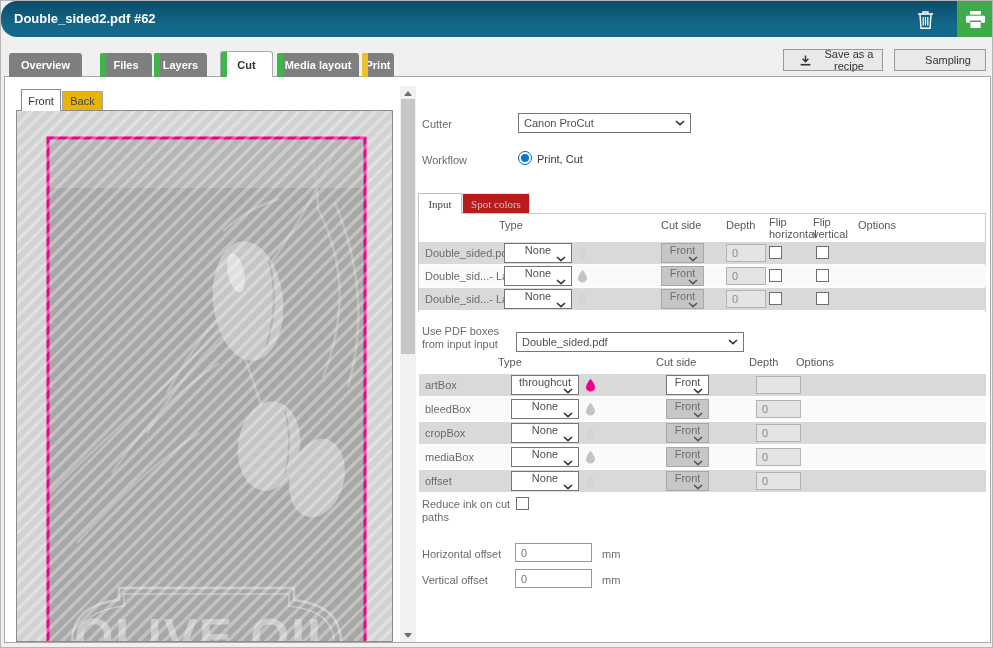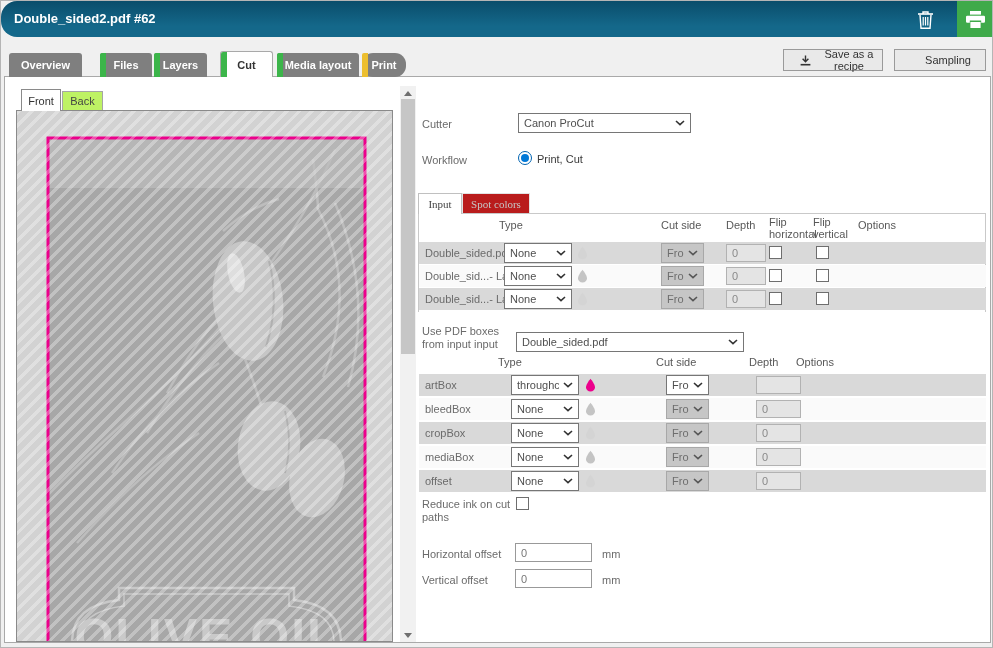--- a/index.html
+++ b/index.html
@@ -30,21 +30,21 @@
   .marker.green { background:var(--marker-green); }
   .marker.yellow { background:var(--marker-yellow); }
   .tab.active { top:50px; height:26px; background:#fff; color:#333; border:1px solid #a9a9a9; border-bottom:none; z-index:3; }
 
   
   .main { position:absolute; left:3px; top:75px; width:987px; height:567px; background:#fff; border:1px solid #a9a9a9; }
 
   
   .ptab { position:absolute; font-size:11px; display:flex; align-items:center; justify-content:center; cursor:pointer; }
   .ptab-front { left:20px; top:88px; width:40px; height:22px; background:#fff; border:1px solid #8a8a8a; border-bottom:none; color:#333; z-index:4; }
-  .ptab-back  { left:61px; top:90px; width:41px; height:19px; background:#bef264; border:1px solid #a5a5a5; border-bottom:none; color:#444; z-index:4; }
+  .ptab-back  { left:61px; top:90px; width:41px; height:19px; background:#eab308; border:1px solid #a5a5a5; border-bottom:none; color:#444; z-index:4; }
   .preview { position:absolute; left:15px; top:109px; width:377px; height:532px; border:1px solid #8a8a8a;
              background:#d2d2d2; overflow:hidden; z-index:3; }
   .preview svg { position:absolute; left:0; top:0; }
   .hatch { position:absolute; inset:0;
            background:repeating-linear-gradient(135deg, rgba(255,255,255,0.30) 0 3.5px, rgba(255,255,255,0) 3.5px 9px); pointer-events:none; }
   .cutline { stroke:var(--accent-magenta); }
 
   
   .sbar { position:absolute; left:399px; top:85px; width:16px; height:556px; background:#f1f1f1; }
   .sb-btn { position:absolute; left:0; width:16px; height:14px; display:flex; align-items:center; justify-content:center; cursor:pointer; }
@@ -72,21 +72,21 @@
   .itab { position:absolute; top:192px; font-size:11px; display:flex; align-items:center; justify-content:center; cursor:pointer;font-family:Liberation Serif, serif; }
   .itab-input { left:417px; width:44px; height:21px; background:#fff; border:1px solid #c0c0c0; border-bottom:none; color:#444; z-index:2; }
   .itab-spot  { left:461px; width:68px; height:20px; background:#b91c1c; border:1px solid #e3e3e3; border-bottom:none; color:#c6c6c6; }
   .tbl-frame { position:absolute; left:417px; top:212px; width:568px; height:99px; border:1px solid #c9c9c9; border-bottom:none; }
 
   
   .row { position:absolute; left:418px; width:567px; height:22px; }
   .row.shade { background:#d9d9d9; }
   .row.lite { background:#fafafa; }
   .rlabel { position:absolute; left:6px; top:5px; font-size:11px; color:#6b6b6b; white-space:nowrap; }
-  .row .dd { top:1px; }
+  .row .dd { top:1px;flex-direction:column; }
   .row .numfield { top:2px; }
   .row .cbx { top:4px; }
   .droplet { position:absolute; top:4px; display:flex; color:#c4c4c4; }
   .droplet.faint { color:#d4d4d4; }
   .droplet.magenta { color:var(--accent-magenta); }
 
   .unit { position:absolute; font-size:11px; color:#6b6b6b; }
 </style>
 </head>
 <body>
@@ -141,21 +141,21 @@
     <span>Layers</span>
   </div>
   <div class="tab active" style="left:219px;width:53px;">
     <span class="marker green"></span>
     <span>Cut</span>
   </div>
   <div class="tab" style="left:276px;width:82px;">
     <span class="marker green"></span>
     <span>Media layout</span>
   </div>
-  <div class="tab" style="left:361px;width:44px;border-radius:11px;">
+  <div class="tab" style="left:361px;width:32px;">
     <span class="marker yellow"></span>
     <span>Print</span>
   </div>
 
   <div class="main"></div>
 
   <div class="ptab ptab-front">
     <span>Front</span>
   </div>
   <div class="ptab ptab-back">

